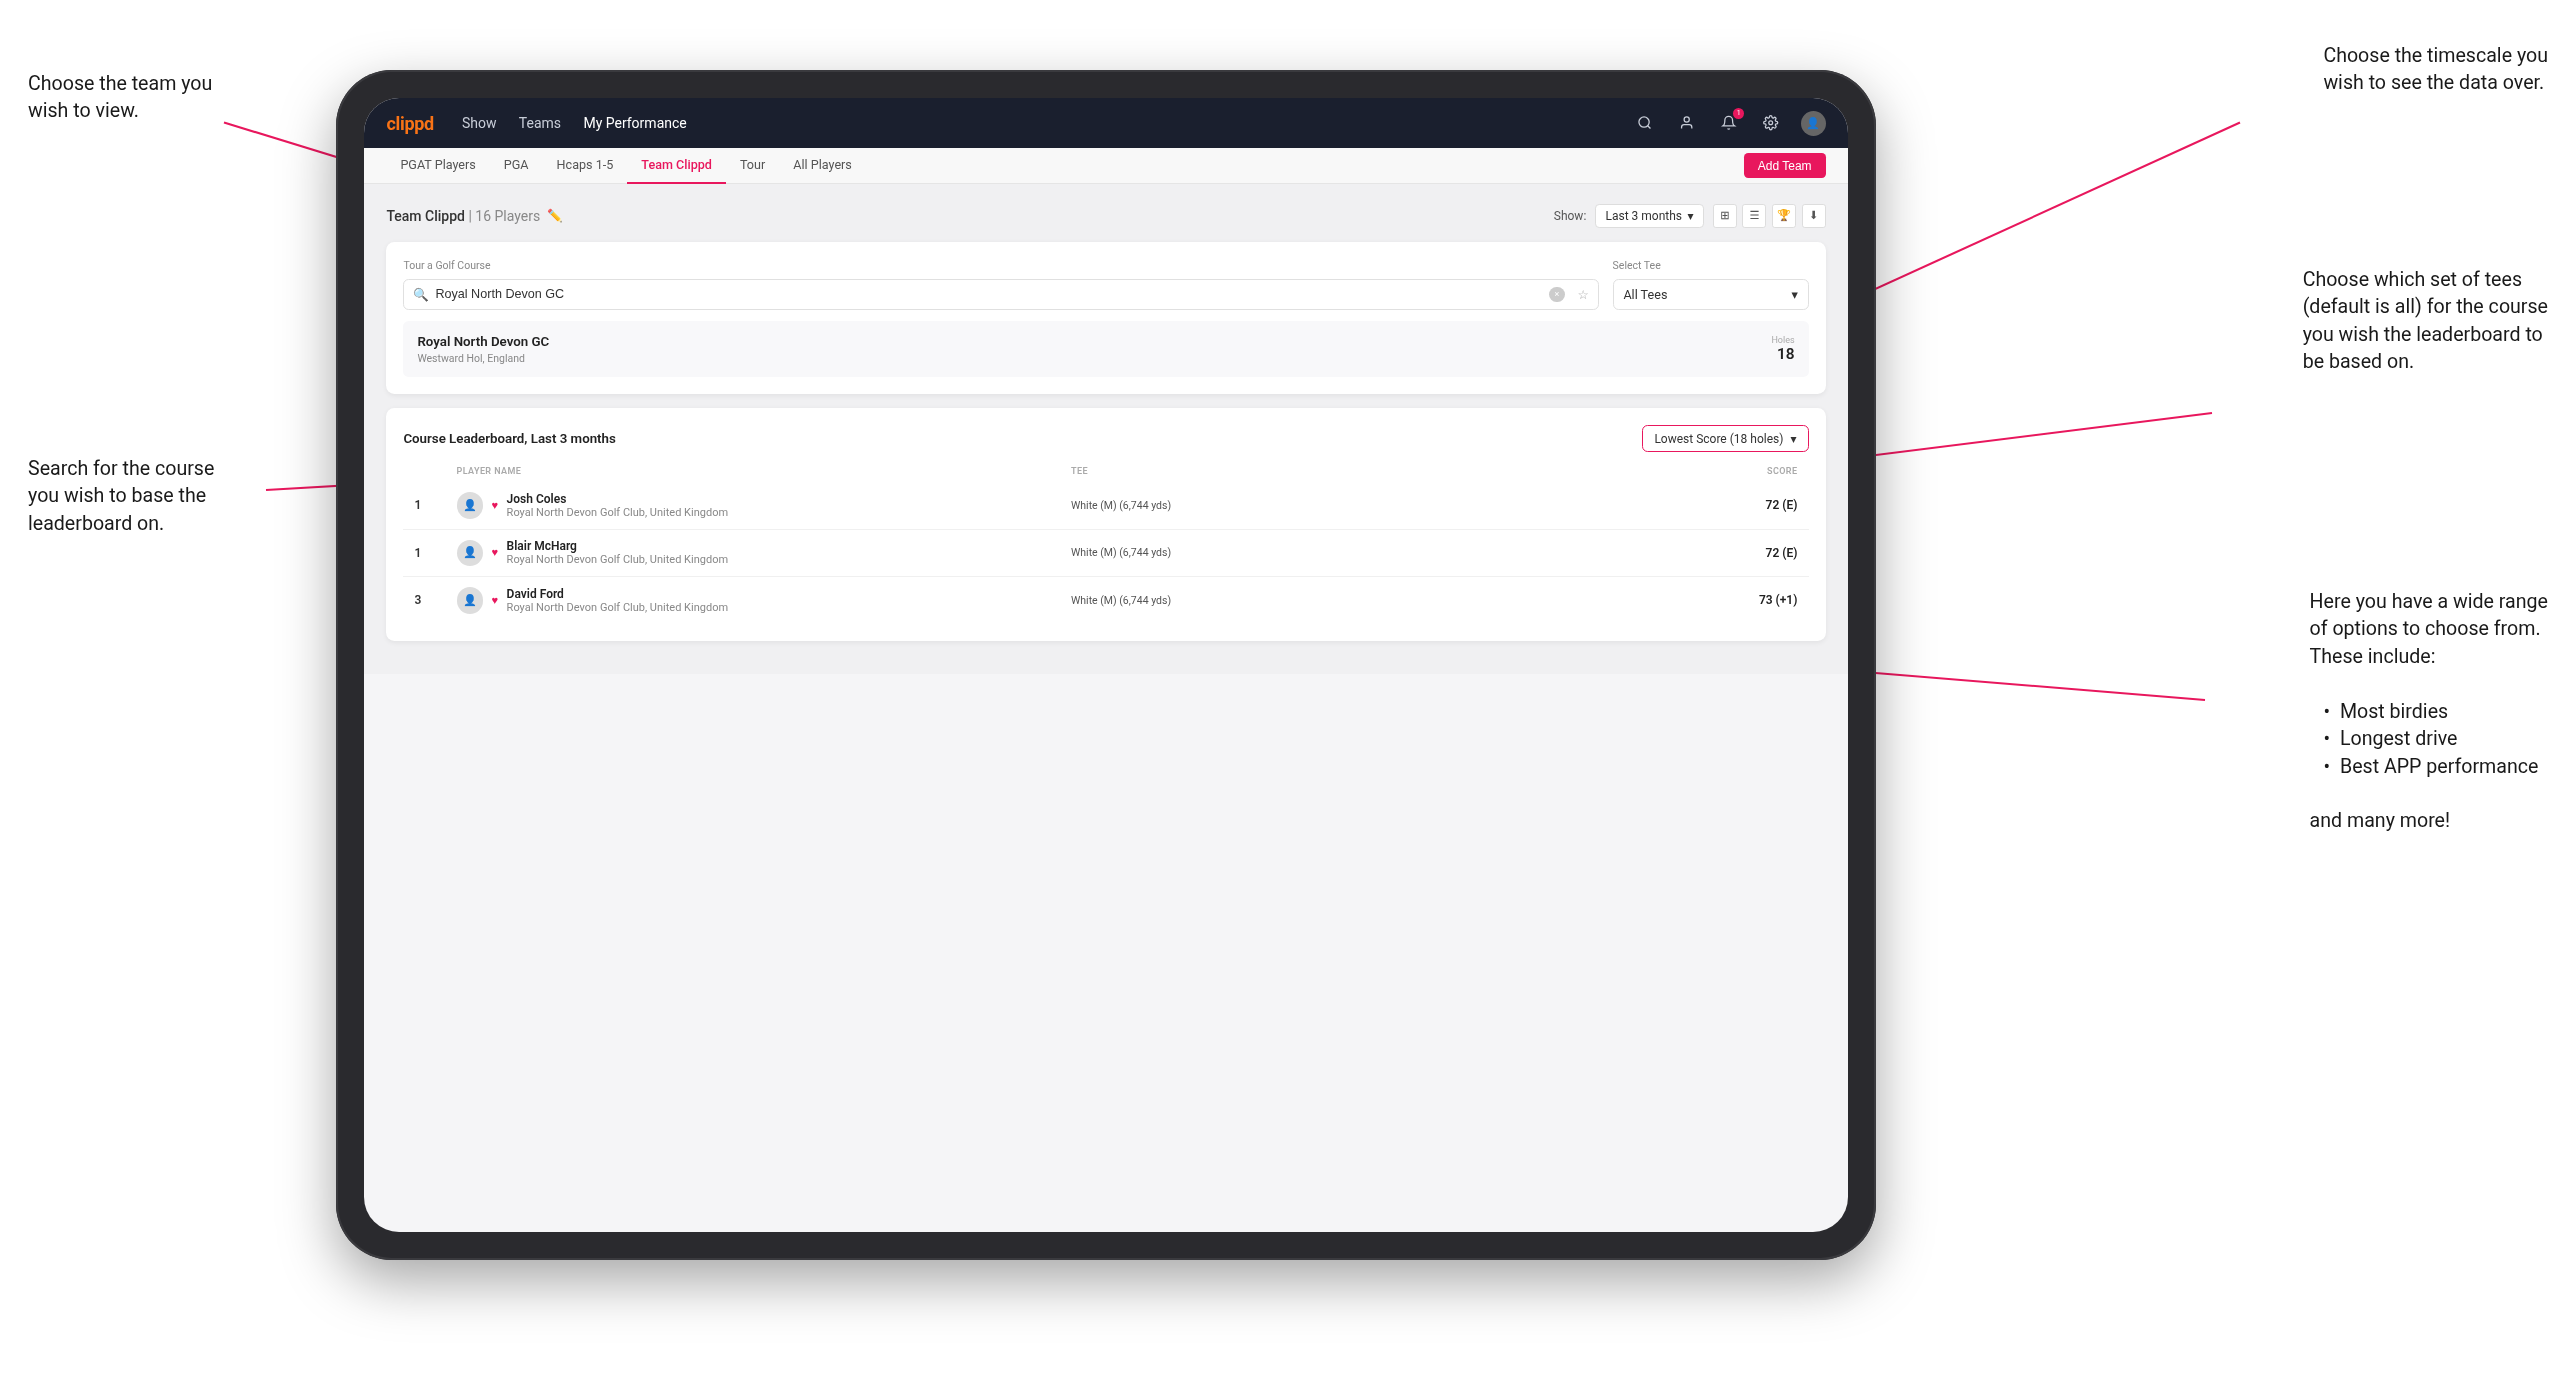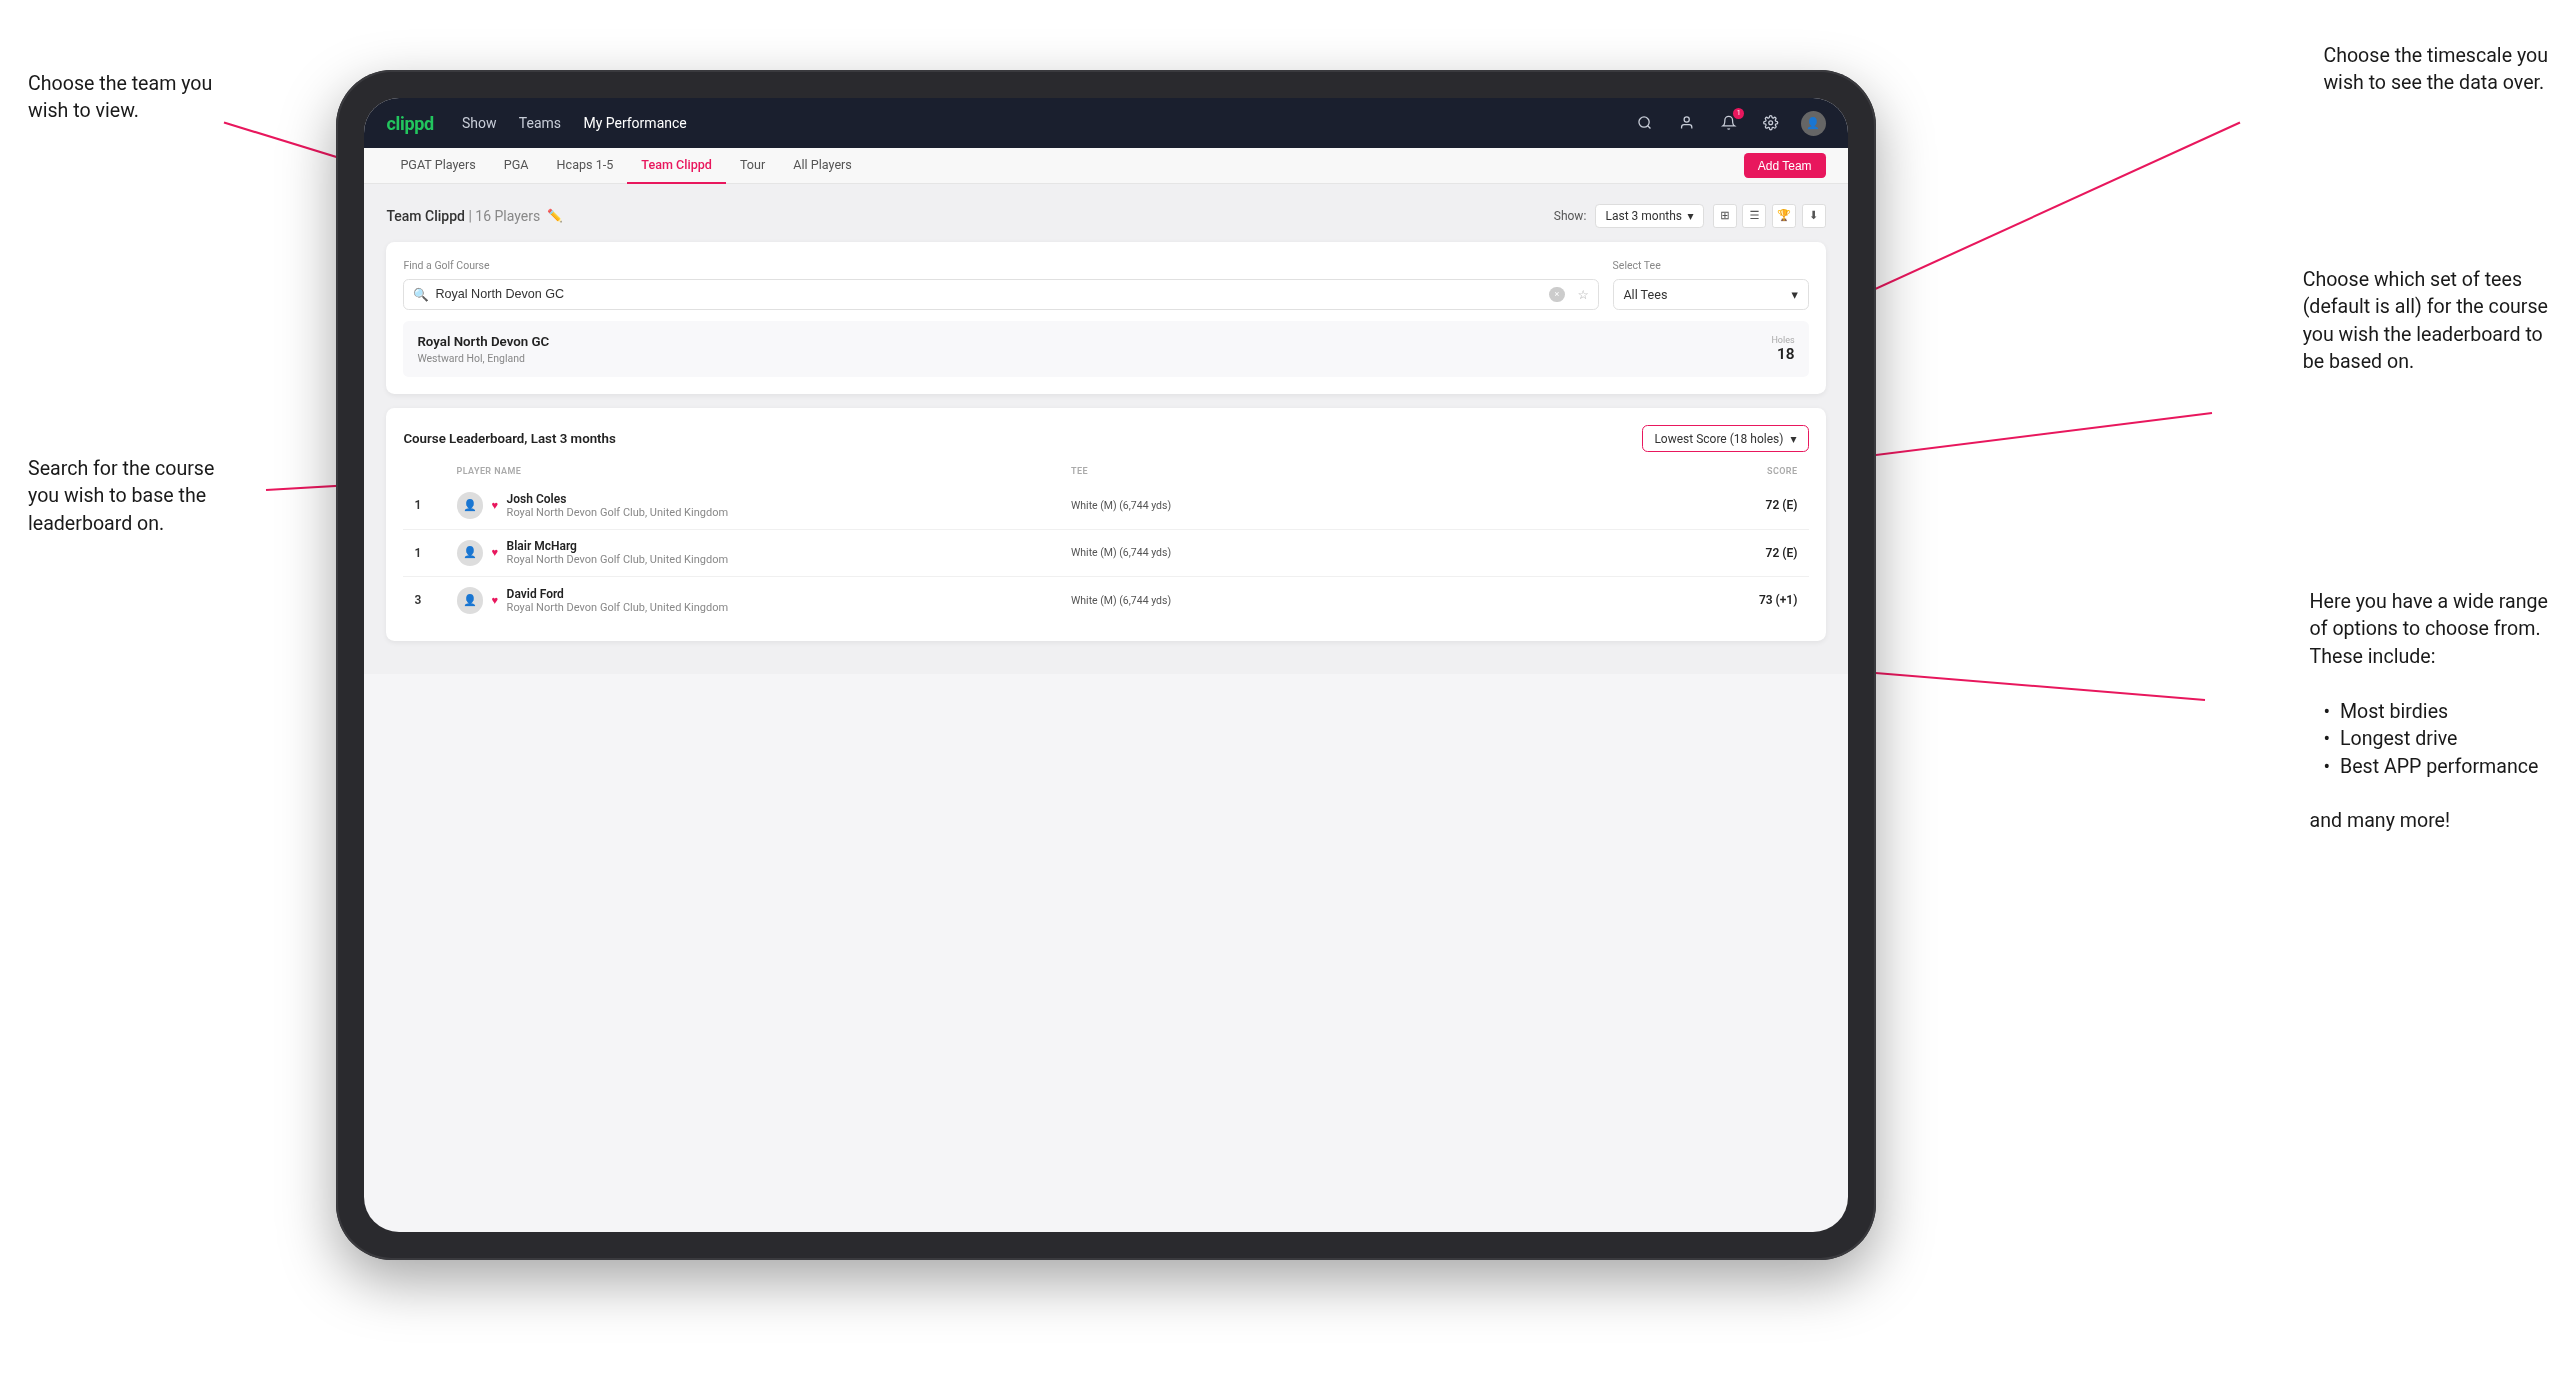--- a/index.html
+++ b/index.html
@@ -48,21 +48,21 @@
     .top-nav {
       background: #1a1f2e;
       height: 50px;
       display: flex;
       align-items: center;
       padding: 0 22.4px;
       gap: 28px;
     }
 
     .nav-logo {
-      color: #22c55e;
+      color: #f97316;
       font-size: 18px;
       font-weight: 700;
       letter-spacing: -0.3px;
       text-align: right;
     }
 
     .nav-links {
       display: flex;
       gap: 22.4px;
       flex: 1;
@@ -605,21 +605,21 @@
             <div class="view-icon-btn">☰</div>
             <div class="view-icon-btn">🏆</div>
             <div class="view-icon-btn">⬇</div>
           </div>
         </div>
       </div>
 
       <div class="card">
         <div style="display: flex; gap: 14px; align-items: flex-start;">
           <div style="flex: 1;">
-            <div class="card-label">Find a Golf Course</div>
+            <div class="card-label">Tour a Golf Course</div>
             <div class="search-input-wrap">
               <span class="search-icon-inner">🔍</span>
               <input class="search-input" value="Royal North Devon GC" readonly="" style="">
               <div class="search-clear">×</div>
               <span class="search-star">☆</span>
             </div>
           </div>
           <div class="select-tee-wrap">
             <div class="select-tee-label">Select Tee</div>
             <div class="select-tee-dropdown">

